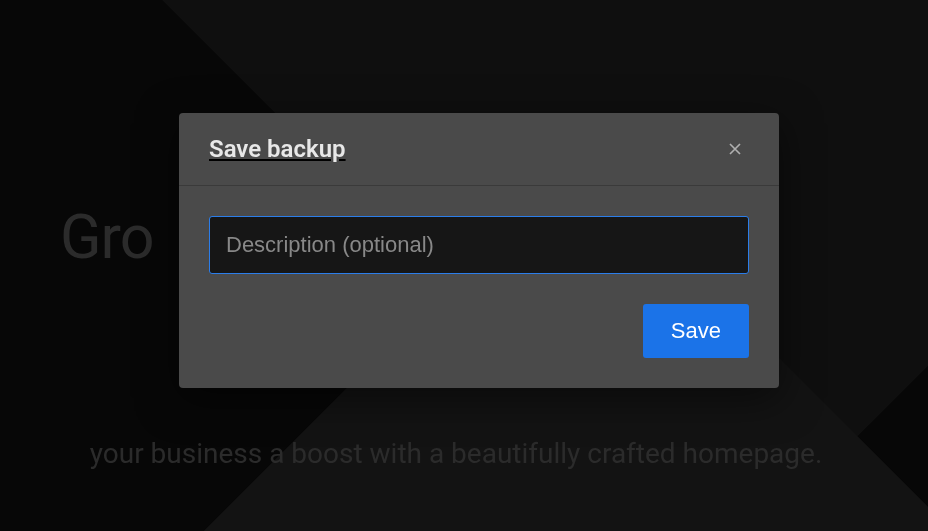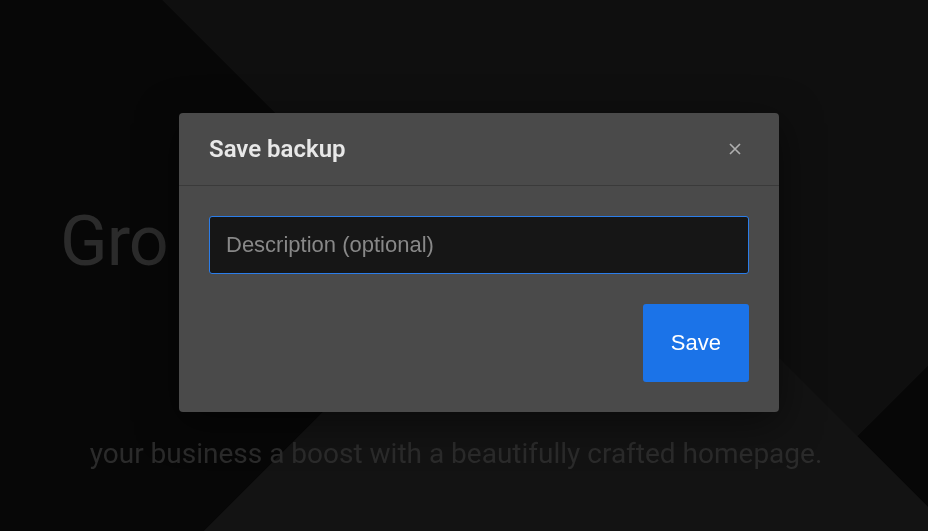--- a/index.html
+++ b/index.html
@@ -37,21 +37,21 @@
       background: #1a1a1a;
       transform: rotate(45deg);
       bottom: -350px;
       right: 50px;
     }
     .bg-text {
       position: absolute;
       left: 60px;
       top: 205px;
       color: #3a3a3a;
-      font-size: 70px;
+      font-size: 61px;
       font-weight: 400;
       line-height: 1.05;
       letter-spacing: -1px;
     }
     .bg-subtext {
       position: absolute;
       left: 0;
       right: 16px;
       top: 430px;
       color: #3a3a3a;
@@ -74,20 +74,21 @@
       background: #4a4a4a;
       border-radius: 4px;
       box-shadow: 0 10px 40px rgba(0,0,0,0.5);
     }
     .modal-header {
       display: flex;
       align-items: flex-start;
       justify-content: space-between;
       padding: 22px 30px 22px 30px;
       border-bottom: 1px solid #3a3a3a;
+      text-decoration: underline;
     }
     .modal-title {
       color: #e8e8e8;
       font-size: 24px;
       font-weight: 600;
     }
     .close-btn {
       background: transparent;
       border: none;
       cursor: pointer;
@@ -124,21 +125,21 @@
       display: flex;
       justify-content: flex-end;
       padding: 0 30px 30px 30px;
     }
     .save-btn {
       background: #1b73e8;
       border: none;
       color: #ffffff;
       font-size: 22px;
       font-weight: 400;
-      padding: 26px 28px;
+      padding: 14px 28px;
       border-radius: 3px;
       cursor: pointer;
     }
   </style>
 </head>
 <body>
 
 <div class="background">
   <div class="bg-shape1"></div>
   <div class="bg-shape2"></div>

